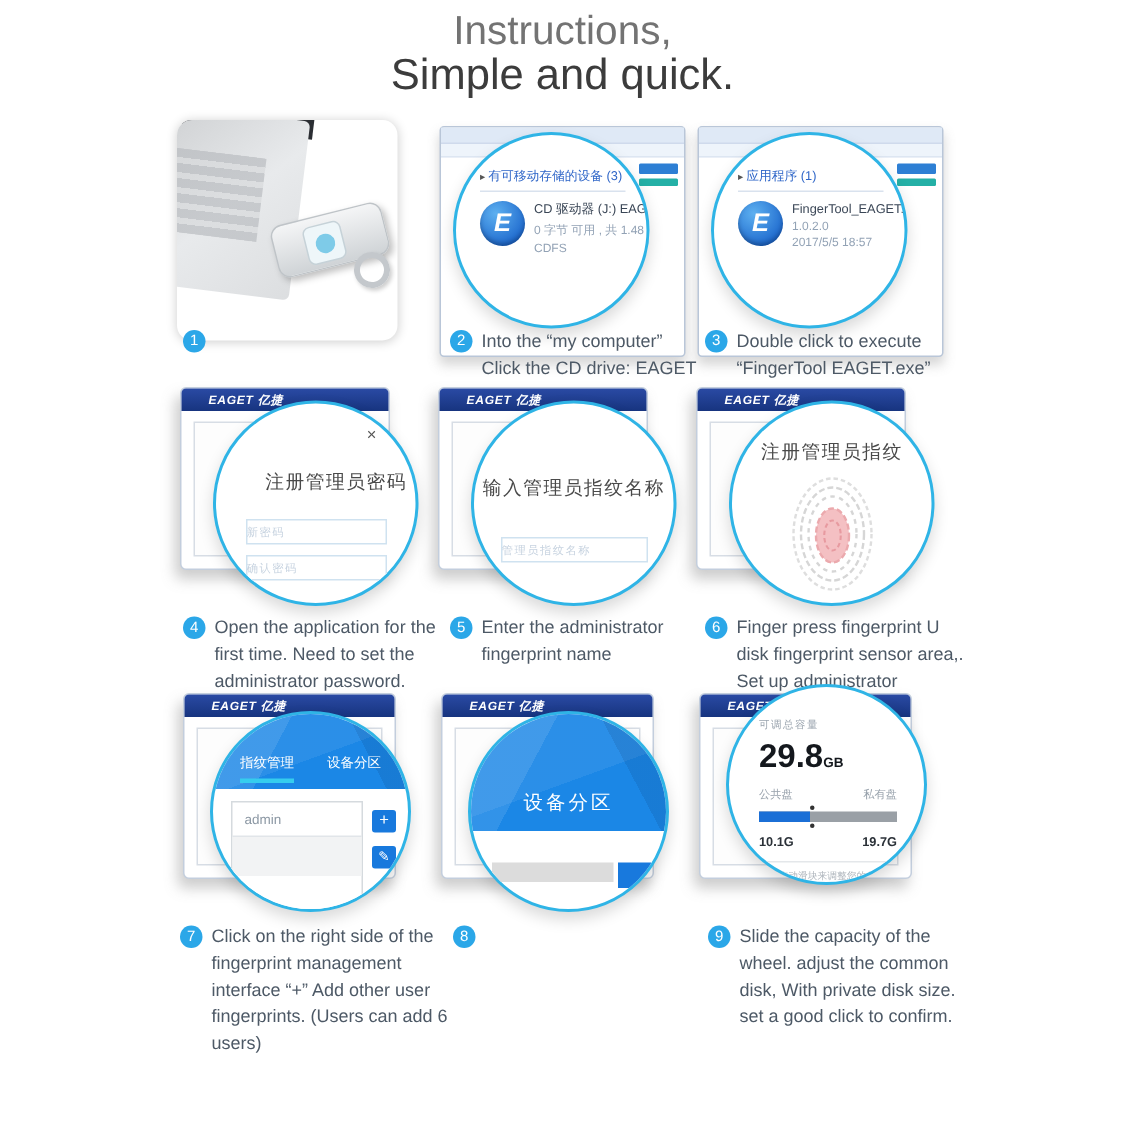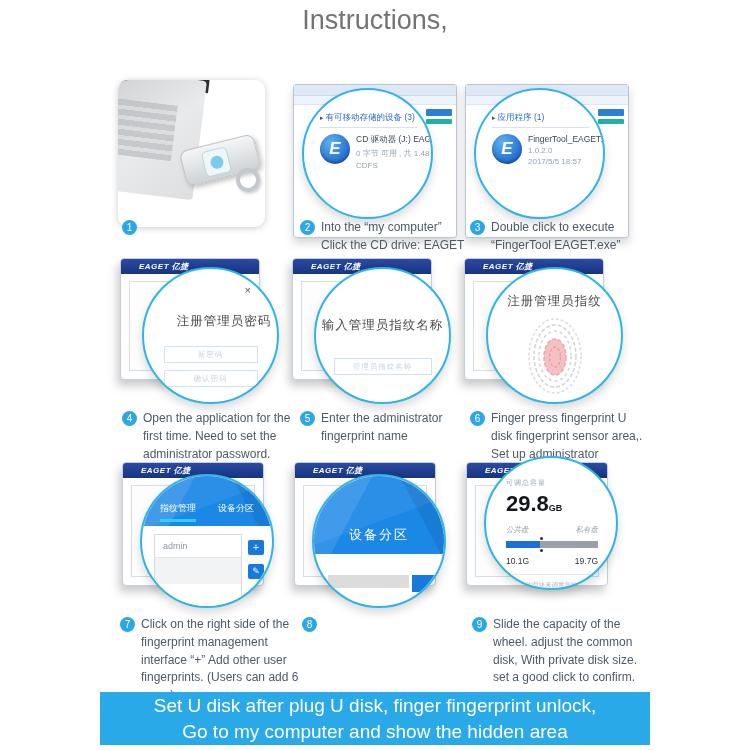--- a/index.html
+++ b/index.html
@@ -44,21 +44,21 @@
          display:flex;align-items:center;justify-content:center;
          color:#fff;font-weight:bold;font-style:italic;font-size:17px;
          box-shadow:inset 0 -2px 3px rgba(0,0,0,.25);}
   .exp-l1{font-size:8.5px;color:#3a4656;white-space:nowrap;}
   .exp-l2{font-size:8px;color:#92a2b5;margin-top:2px;white-space:nowrap;}
 
   
   .dlg-close{position:absolute;top:16px;right:26px;font-size:11px;color:#555;line-height:1;}
   .dlg-title{text-align:center;font-size:12.5px;color:#4a4a4a;letter-spacing:1px;white-space:nowrap;}
   .mock-input{height:15px;border:1px solid #cfe2f0;background:#fff;margin:0 auto 7px;
-              display:flex;align-items:center;justify-content:center;}
+              display:flex;align-items:center;}
   .mock-input span{font-size:7.5px;color:#c7d3e0;letter-spacing:1px;}
 
   
   .fp-wrap{display:flex;justify-content:center;margin-top:6px;}
 
   
   .blue-facet{background:
       linear-gradient(118deg, rgba(255,255,255,.10) 0 34%, rgba(255,255,255,0) 34%),
       linear-gradient(242deg, rgba(0,20,60,.10) 0 26%, rgba(0,20,60,0) 26%),
       linear-gradient(160deg, rgba(255,255,255,.07) 0 55%, rgba(255,255,255,0) 55%),
@@ -79,27 +79,27 @@
   .badge{flex:0 0 15px;width:15px;height:15px;border-radius:50%;background:#2BA7E8;color:#fff;
          font-size:10px;display:flex;align-items:center;justify-content:center;margin-right:6px;margin-top:1px;}
   .step-txt{font-size:12px;color:#4D5966;line-height:1.48;}
 
   
   .cap-pad{padding:20px 18px 0 20px;}
   .cap-label{font-size:7px;color:#9aa4ae;letter-spacing:1px;}
   .cap-val{font-size:22px;font-weight:bold;color:#14181d;margin-top:3px;}
   .cap-unit{font-size:9px;font-weight:bold;}
   .cap-row{display:flex;justify-content:space-between;margin-top:8px;}
-  .cap-row .lab{font-size:7.5px;color:#98a2ac;font-style:italic;}
+  .cap-row .lab{font-size:7.5px;color:#98a2ac;}
   .slider{position:relative;height:7px;margin-top:6px;background:#9aa0a6;}
   .slider .fill{position:absolute;left:0;top:0;bottom:0;width:37%;background:#1B6FD6;}
   .slider .dot-t{position:absolute;left:37%;top:-4px;width:3px;height:3px;background:#333;border-radius:50%;}
   .slider .dot-b{position:absolute;left:37%;bottom:-4px;width:3px;height:3px;background:#333;border-radius:50%;}
   .cap-sizes{display:flex;justify-content:space-between;margin-top:8px;}
-  .cap-sizes .sz{font-size:8.5px;color:#2b3138;font-weight:normal;}
+  .cap-sizes .sz{font-size:8.5px;color:#2b3138;font-weight:bold;}
   .cap-note{border-top:1px solid #e4e7ea;margin-top:8px;padding-top:5px;
             font-size:6.5px;color:#aeb5bc;line-height:1.55;}
 
   
   .photo-card{position:absolute;background:#fff;border-radius:10px;overflow:hidden;
               box-shadow:0 1px 7px rgba(0,0,0,.2);}
   .lap-body{position:absolute;left:-28px;top:-6px;width:110px;height:120px;
             background:linear-gradient(135deg,#caccce,#e8eaec 55%,#dcdee0);
             transform:rotate(7deg);border-radius:4px;}
   .lap-keys{position:absolute;left:6px;top:28px;width:78px;height:56px;
@@ -127,20 +127,21 @@
   .banner{position:absolute;left:100px;top:692px;width:550px;height:53px;background:#29A9E8;
           display:flex;flex-direction:column;align-items:center;justify-content:center;}
   .banner div{color:#fff;font-size:19px;line-height:26px;white-space:nowrap;}
 </style>
 </head>
 <body>
 
 <div class="stage">
 
   <div class="hdr-title">Instructions,</div>
+  <div class="hdr-sub">Simple and quick.</div>
 
   <div class="photo-card" style="left:118px;top:80px;width:147px;height:147px;">
     <div class="lap-dark"></div>
     <div class="lap-body">
       <div class="lap-keys"></div>
     </div>
     <div class="usb-neck"></div>
     <div class="usb-body">
       <div class="usb-sensor">
         <div class="usb-dot"></div>
@@ -336,18 +337,14 @@
     <div class="step-txt">Click on the right side of the fingerprint management interface “+” Add other user fingerprints. (Users can add 6 users)</div>
   </div>
   <div class="step" style="left:302px;top:616px;width:172px;">
     <div class="badge">8</div>
   </div>
   <div class="step" style="left:472px;top:616px;width:182px;">
     <div class="badge">9</div>
     <div class="step-txt">Slide the capacity of the wheel. adjust the common disk, With private disk size. set a good click to confirm.</div>
   </div>
 
-  <div class="banner">
-    <div>Set U disk after plug U disk, finger fingerprint unlock,</div>
-    <div>Go to my computer and show the hidden area</div>
-  </div>
 
 </div>
 
 </body></html>

